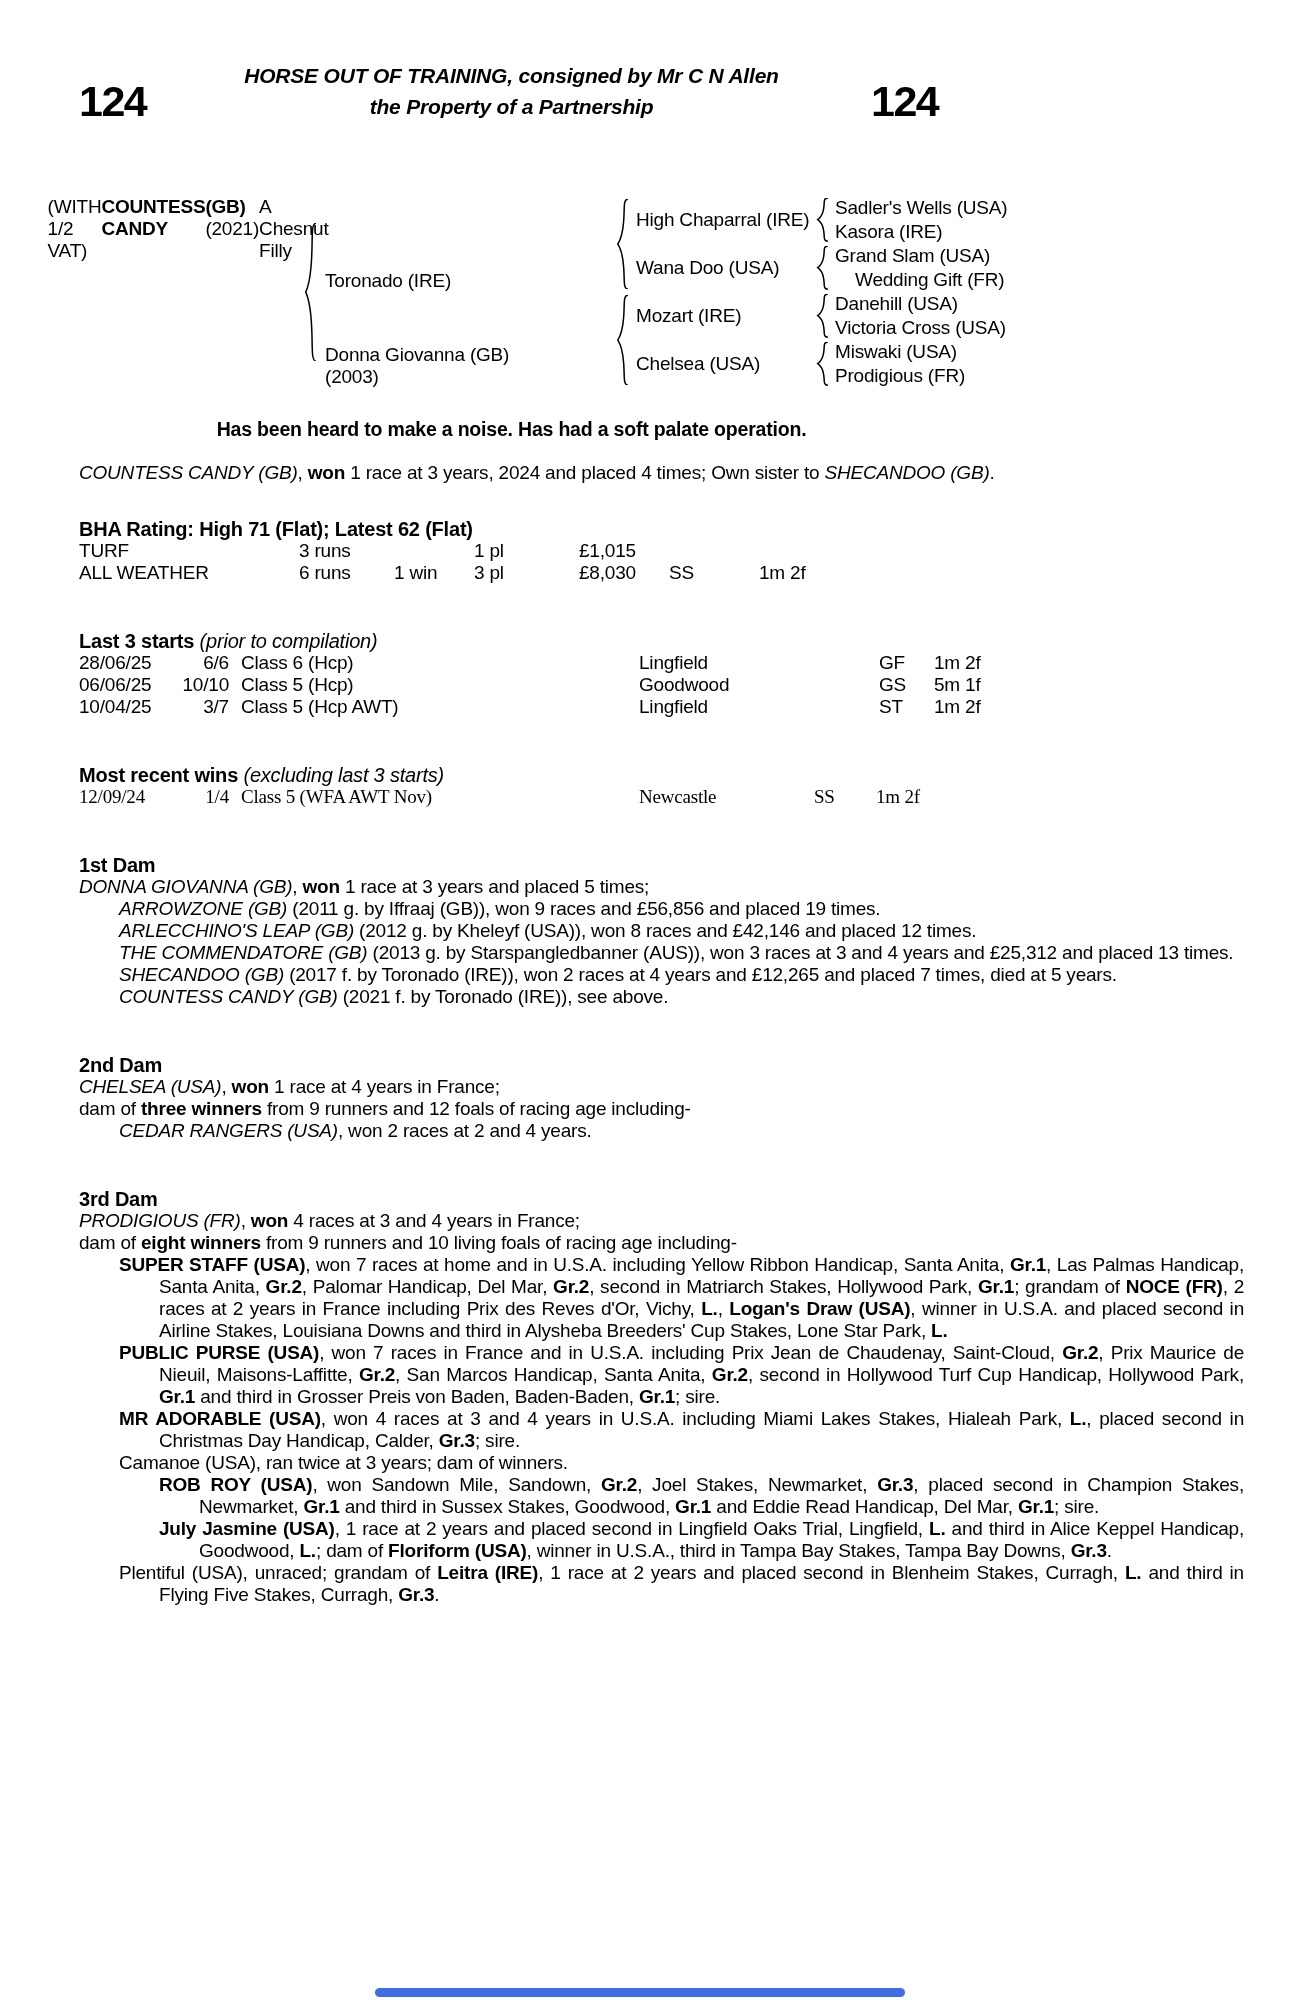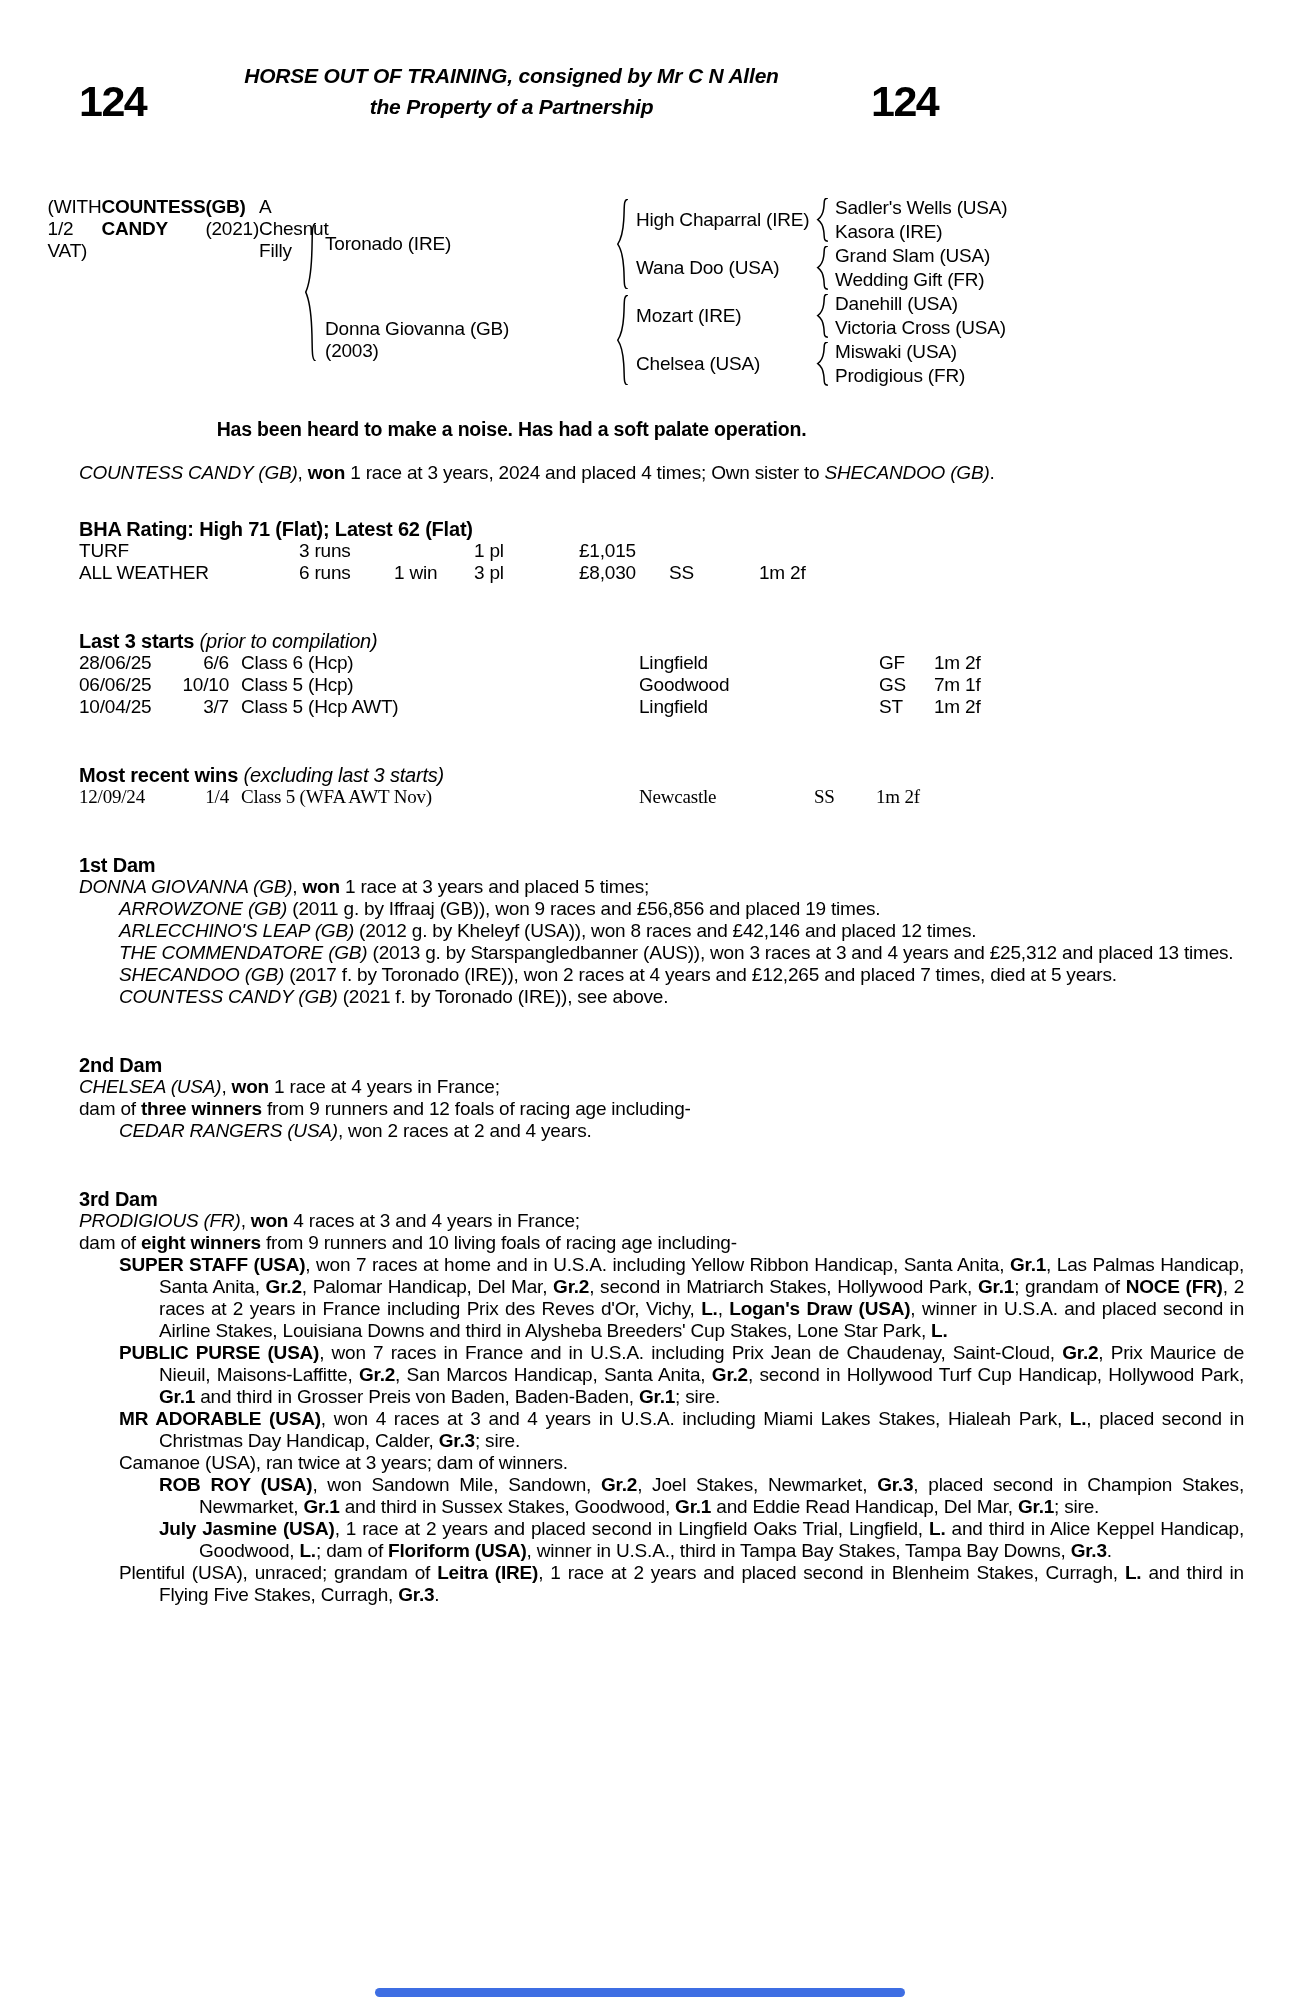--- a/index.html
+++ b/index.html
@@ -15,24 +15,24 @@
   .lot-right{position:absolute;left:792px;top:22px;}
   .title{position:absolute;left:0;top:2px;width:865px;text-align:center;
          font-style:italic;font-weight:700;font-size:21px;line-height:31px;}
 
   
   .pedigree{margin-top:58px;display:grid;width:945px;
             grid-template-columns:218px 28px 285px 26px 175px 24px auto;
             grid-template-rows:repeat(8,24px);}
   .ped-horse{grid-column:1;grid-row:1/9;display:flex;justify-content:center;}
   .gen{display:flex;flex-direction:column;justify-content:center;white-space:nowrap;}
-  .c3{grid-column:3;} .c5{grid-column:5;} .c7{grid-column:7;}
+  .c3{grid-column:3;justify-content:flex-end;} .c5{grid-column:5;} .c7{grid-column:7;}
   .r1-9{grid-row:1/9;} .r1-5{grid-row:1/5;} .r5-9{grid-row:5/9;}
   .r1-3{grid-row:1/3;} .r3-5{grid-row:3/5;} .r5-7{grid-row:5/7;} .r7-9{grid-row:7/9;}
-  .r1{grid-row:1;} .r2{grid-row:2;} .r3{grid-row:3;} .r4{grid-row:4;}
+  .r1{grid-row:1;} .r2{grid-row:2;} .r3{grid-row:3;} .r4{grid-row:4;margin-left:20px;}
   .r5{grid-row:5;} .r6{grid-row:6;} .r7{grid-row:7;} .r8{grid-row:8;}
   .brace{display:flex;align-items:center;justify-content:center;}
   .brace svg{width:14px;display:block;}
   .b-tall{grid-column:2;} .b-tall svg{height:72%;}
   .b-mid{grid-column:4;}  .b-mid svg{height:94%;}
   .b-sm{grid-column:6;}   .b-sm svg{height:90%;}
   .bold{font-weight:700;}
 
   
   .note{margin-top:30px;width:865px;text-align:center;font-weight:700;font-size:19.5px;}
@@ -196,21 +196,21 @@
         <span>GF</span>
         <span>1m 2f</span>
       </div>
       <div class="race-row">
         <span>06/06/25</span>
         <span class="pos">10/10</span>
           <span></span>
         <span>Class 5 (Hcp)</span>
         <span>Goodwood</span>
         <span>GS</span>
-        <span>7m 1f</span>
+        <span>5m 1f</span>
       </div>
       <div class="race-row">
         <span>10/04/25</span>
         <span class="pos">3/7</span>
           <span></span>
         <span>Class 5 (Hcp AWT)</span>
         <span>Lingfield</span>
         <span>ST</span>
         <span>1m 2f</span>
       </div>

